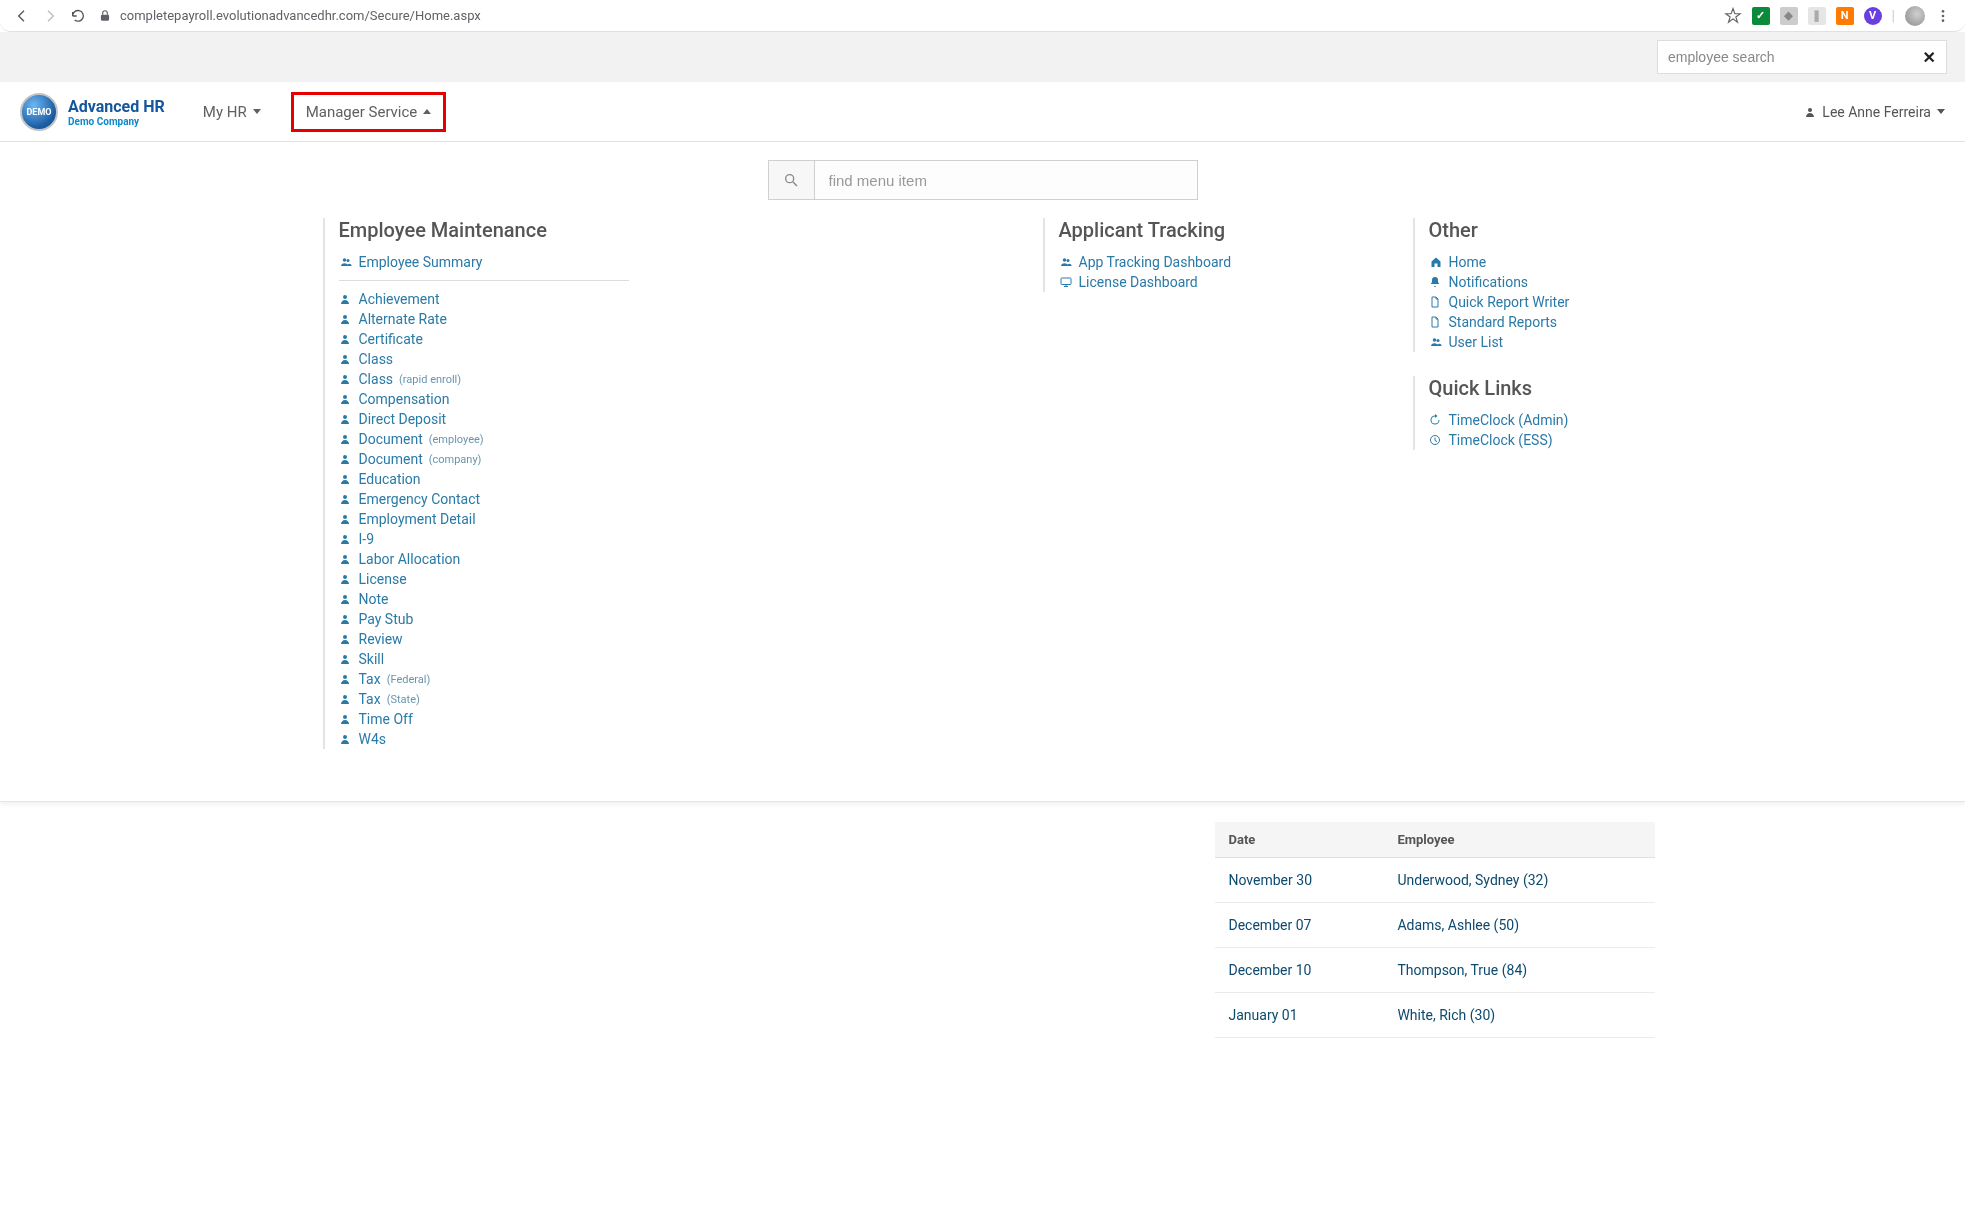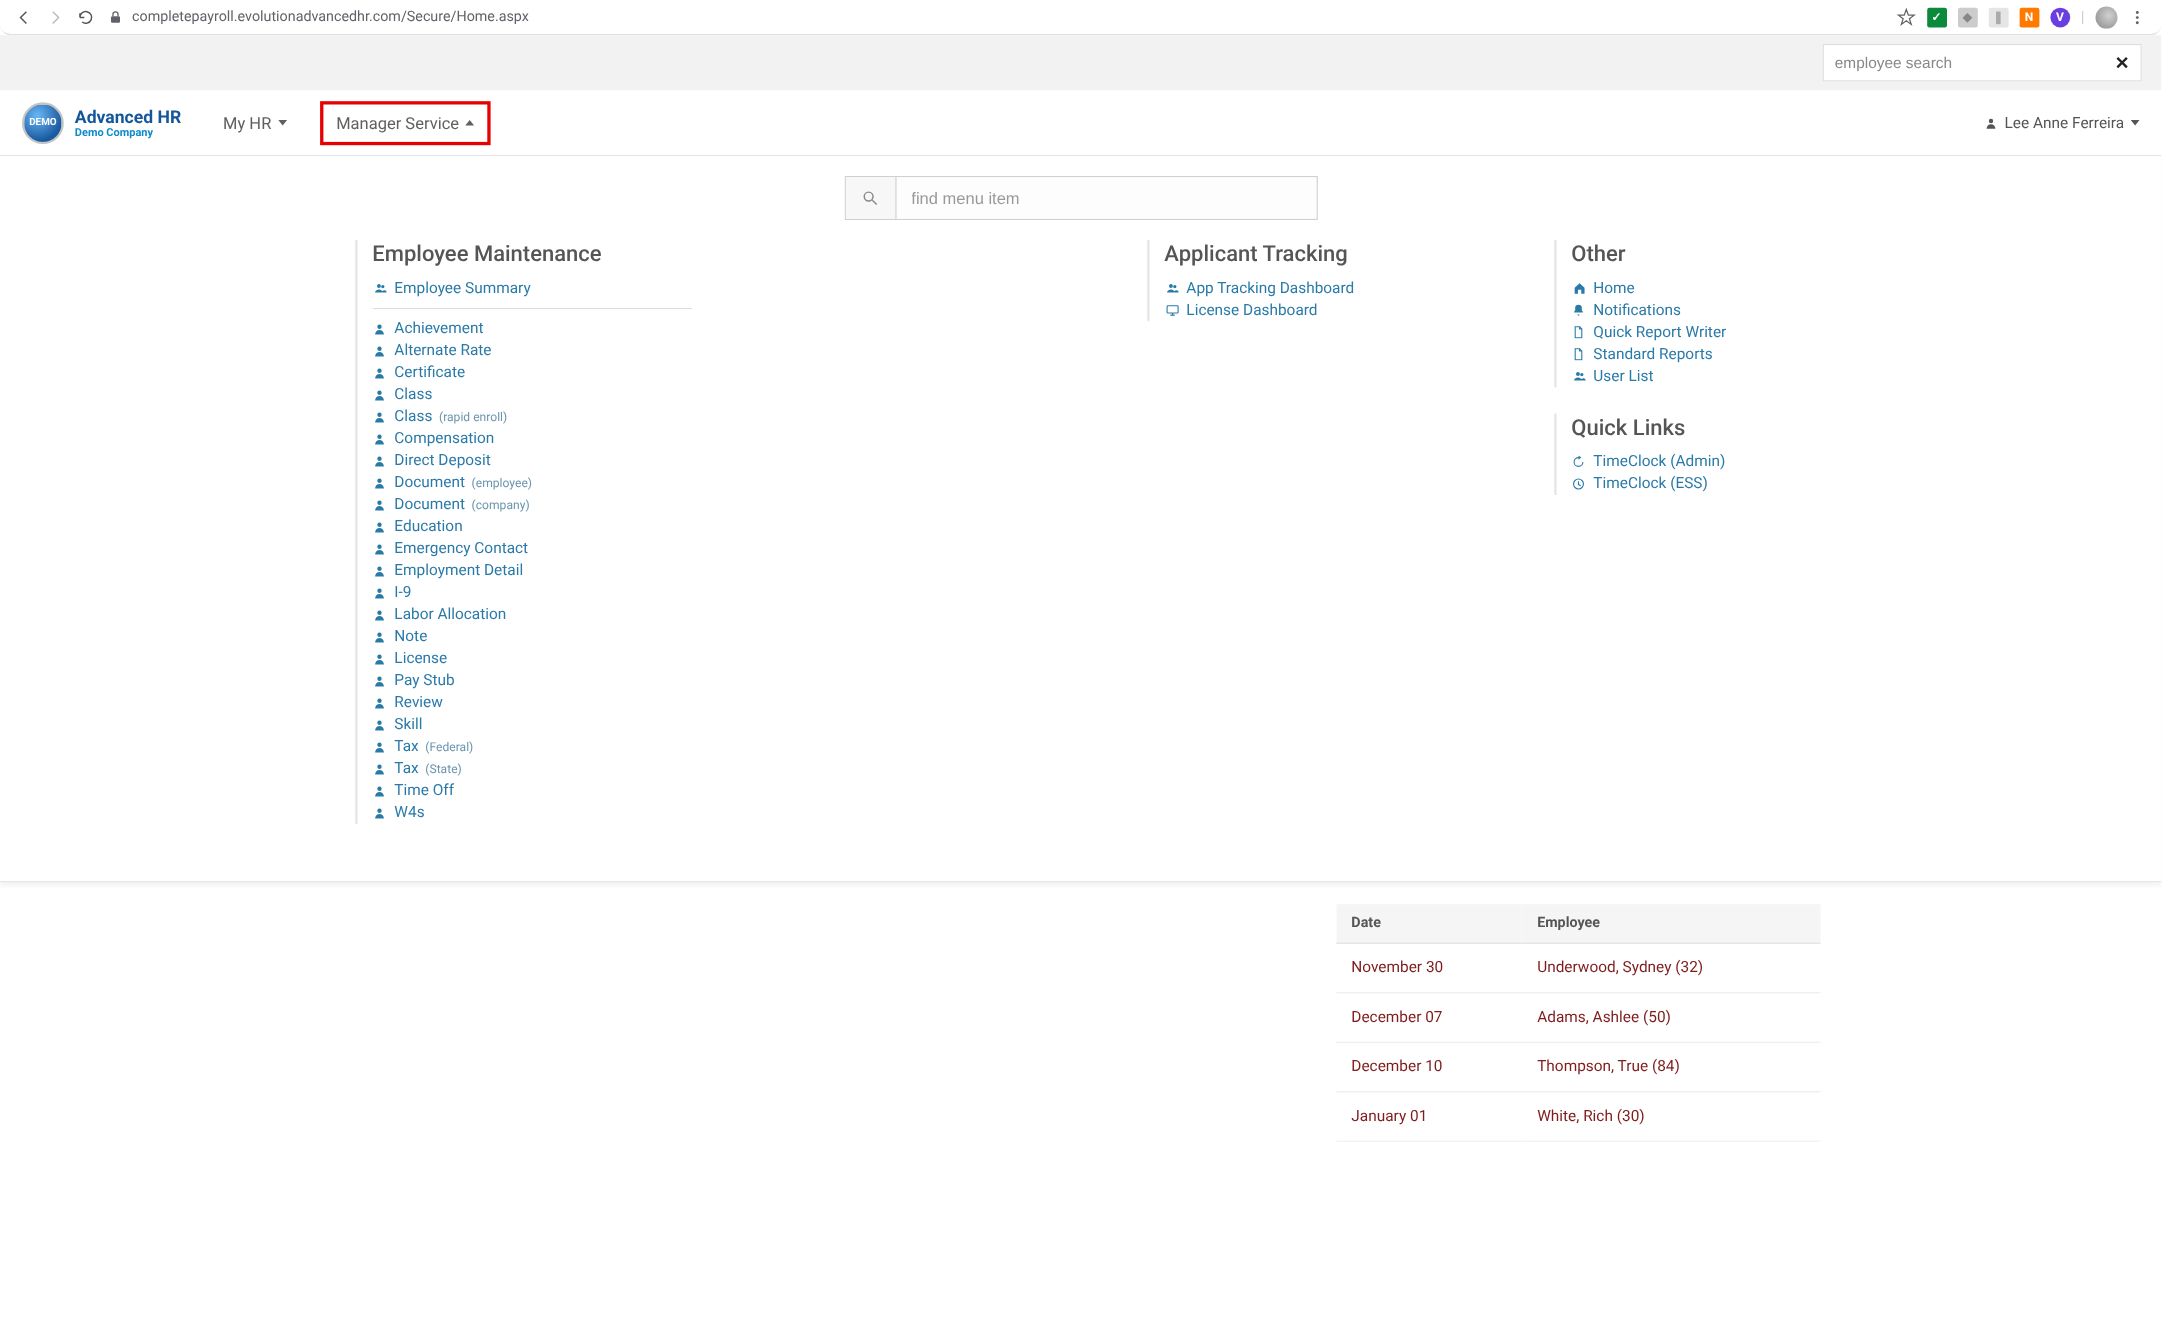--- a/index.html
+++ b/index.html
@@ -54,21 +54,21 @@
 .section h3 { font-size:20px; font-weight:500; color:#555; margin-bottom: 10px;}
 .featured-link { display:block; padding-bottom:8px; margin-bottom:8px; border-bottom:1px solid #ddd; }
 .link { color:#2a7aa8; text-decoration:none; cursor:pointer; display:flex; align-items:center; gap:6px; padding: 2px 0; font-size:14px;}
 .link-subtext { font-size:11px; color:#6a95ad;}
 .link-icon { width:14px; text-align:center; color:#2a7aa8; flex-shrink:0;}
 
 
 .table-wrap { max-width: 1380px; margin: 0 auto; display:flex; justify-content:flex-end; padding: 20px 18px 0 0;}
 .data-table { width: 440px; border-collapse: collapse; }
 .data-table thead th { text-align:left; font-size:13px; font-weight:700; color:#555; padding: 10px 14px; background:#f5f5f5; border-bottom:1px solid #e0e0e0;}
-.data-table tbody td { padding: 14px 14px; font-size:14px; color:#7f1d1d; border-bottom:1px solid #ebebeb;}
+.data-table tbody td { padding: 14px 14px; font-size:14px; color:#0c4a6e; border-bottom:1px solid #ebebeb;}
 
 
 svg { display:block; }
 </style>
 </head>
 <body>
 
 <div class="browser-bar">
   <div class="nav-btn">
     <svg width="16" height="16" viewBox="0 0 24 24">
@@ -305,30 +305,30 @@
               </span>
               <span>Labor Allocation</span>
             </a>
             <a class="link">
               <span class="link-icon">
                 <svg width="12" height="12" viewBox="0 0 24 24">
                   <circle cx="12" cy="8" r="4" fill="#2a7aa8"></circle>
                   <path d="M4 22c0-4.4 3.6-8 8-8s8 3.6 8 8" fill="#2a7aa8"></path>
                 </svg>
               </span>
+              <span>License</span>
+            </a>
+            <a class="link">
+              <span class="link-icon">
+                <svg width="12" height="12" viewBox="0 0 24 24">
+                  <circle cx="12" cy="8" r="4" fill="#2a7aa8"></circle>
+                  <path d="M4 22c0-4.4 3.6-8 8-8s8 3.6 8 8" fill="#2a7aa8"></path>
+                </svg>
+              </span>
               <span>Note</span>
-            </a>
-            <a class="link">
-              <span class="link-icon">
-                <svg width="12" height="12" viewBox="0 0 24 24">
-                  <circle cx="12" cy="8" r="4" fill="#2a7aa8"></circle>
-                  <path d="M4 22c0-4.4 3.6-8 8-8s8 3.6 8 8" fill="#2a7aa8"></path>
-                </svg>
-              </span>
-              <span>License</span>
             </a>
             <a class="link">
               <span class="link-icon">
                 <svg width="12" height="12" viewBox="0 0 24 24">
                   <circle cx="12" cy="8" r="4" fill="#2a7aa8"></circle>
                   <path d="M4 22c0-4.4 3.6-8 8-8s8 3.6 8 8" fill="#2a7aa8"></path>
                 </svg>
               </span>
               <span>Pay Stub</span>
             </a>

